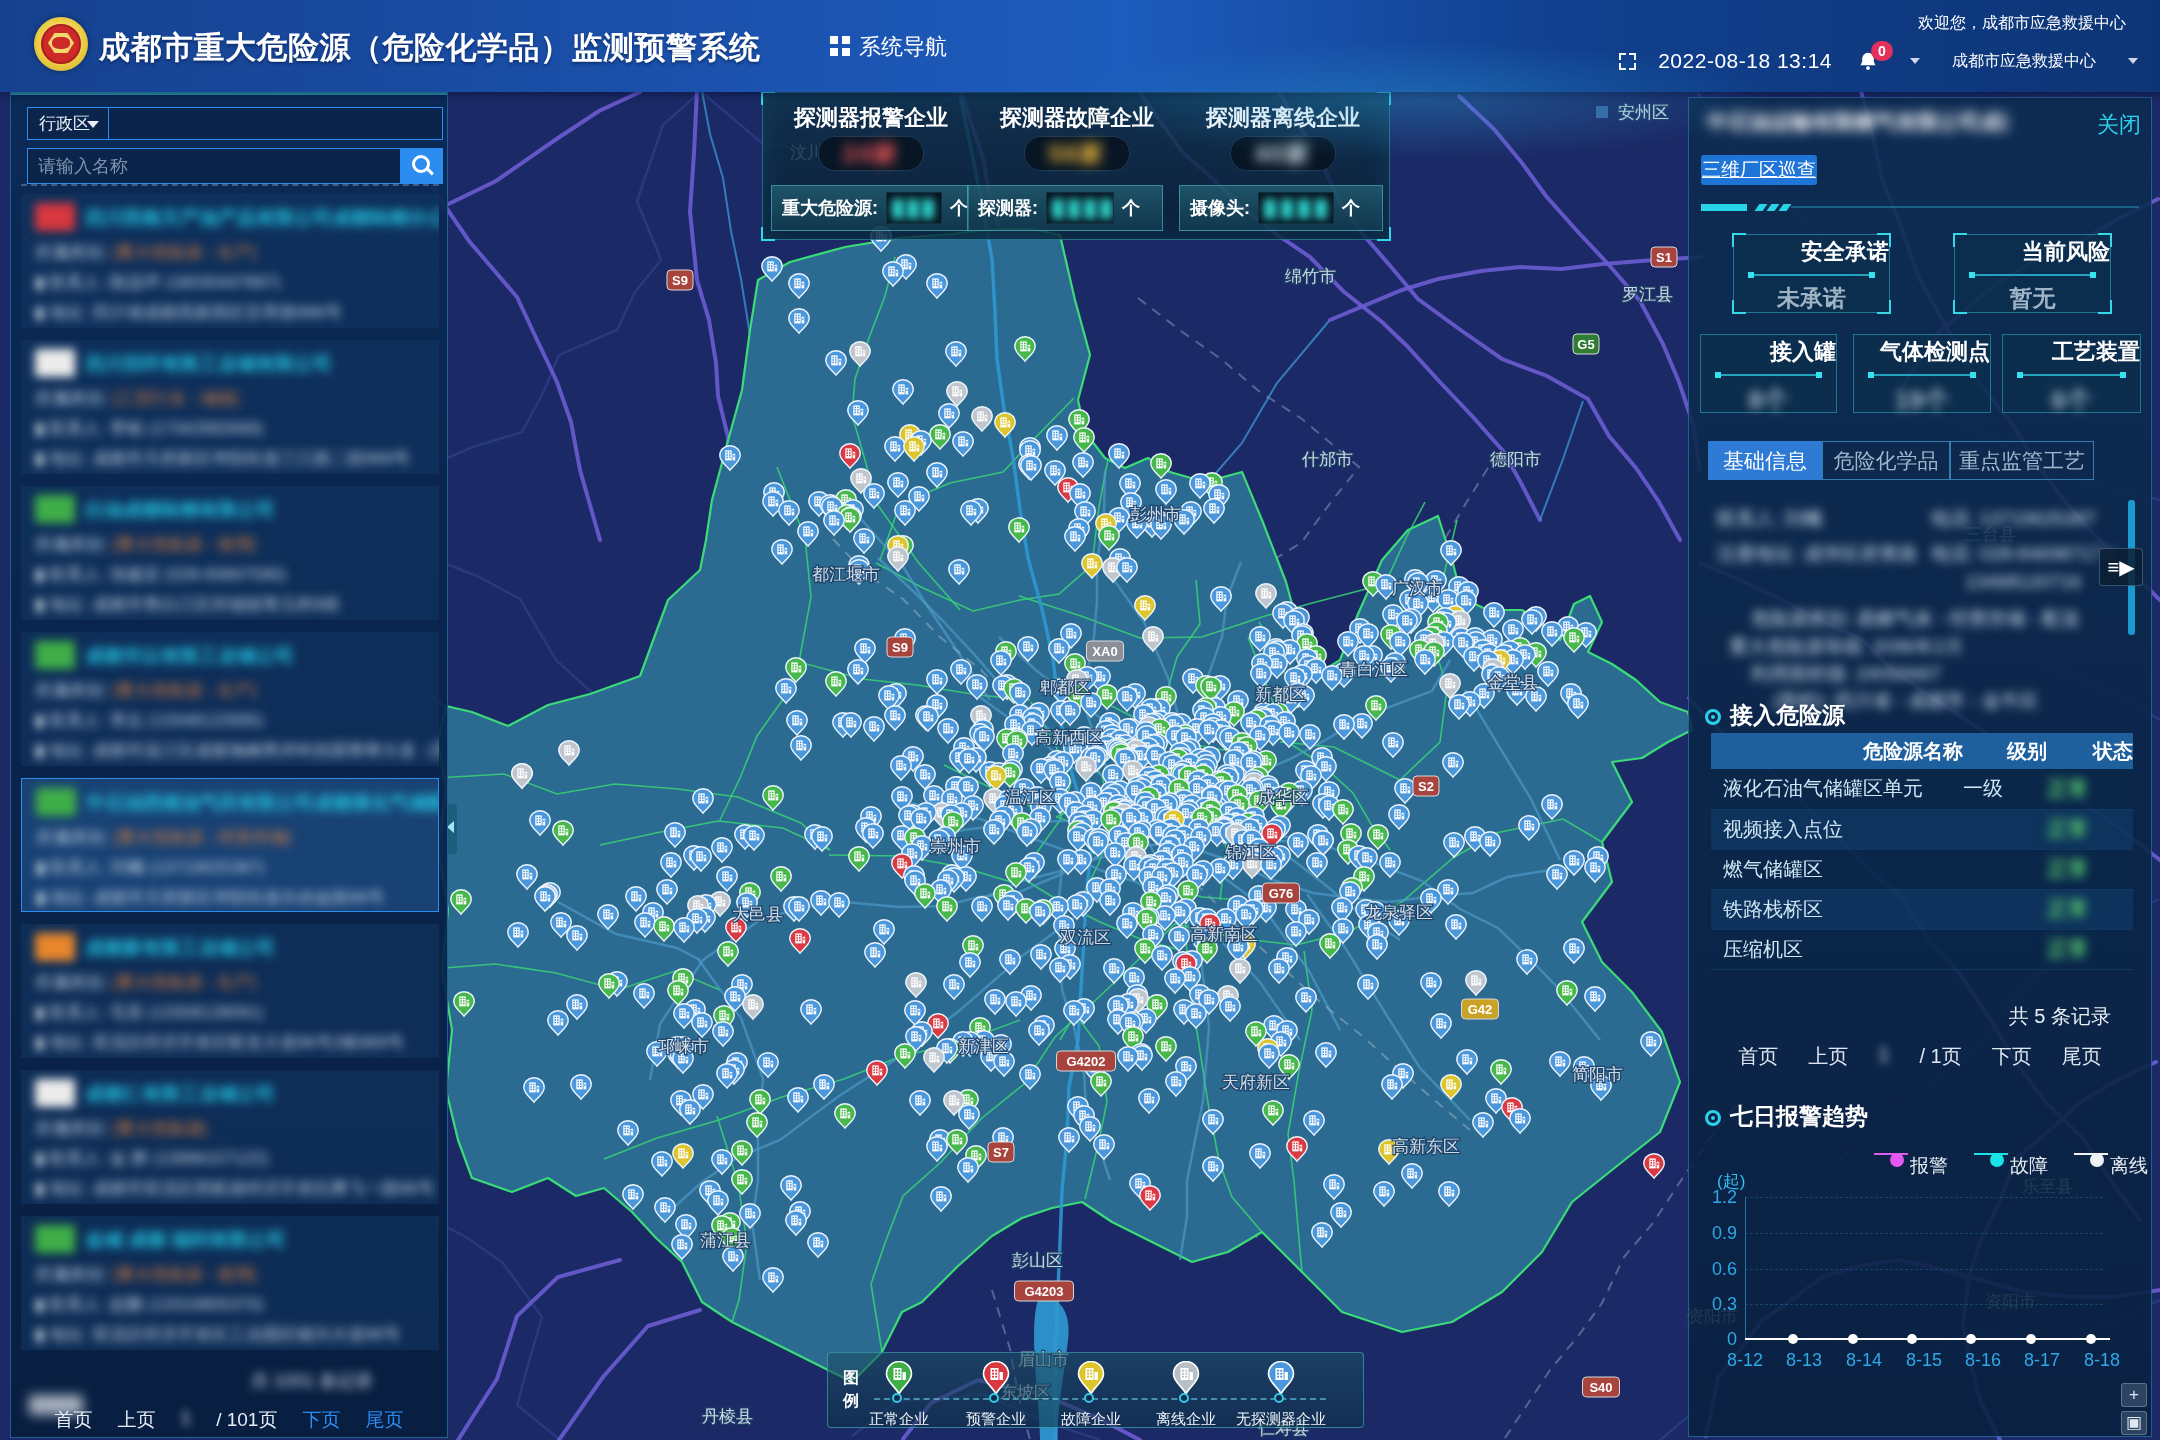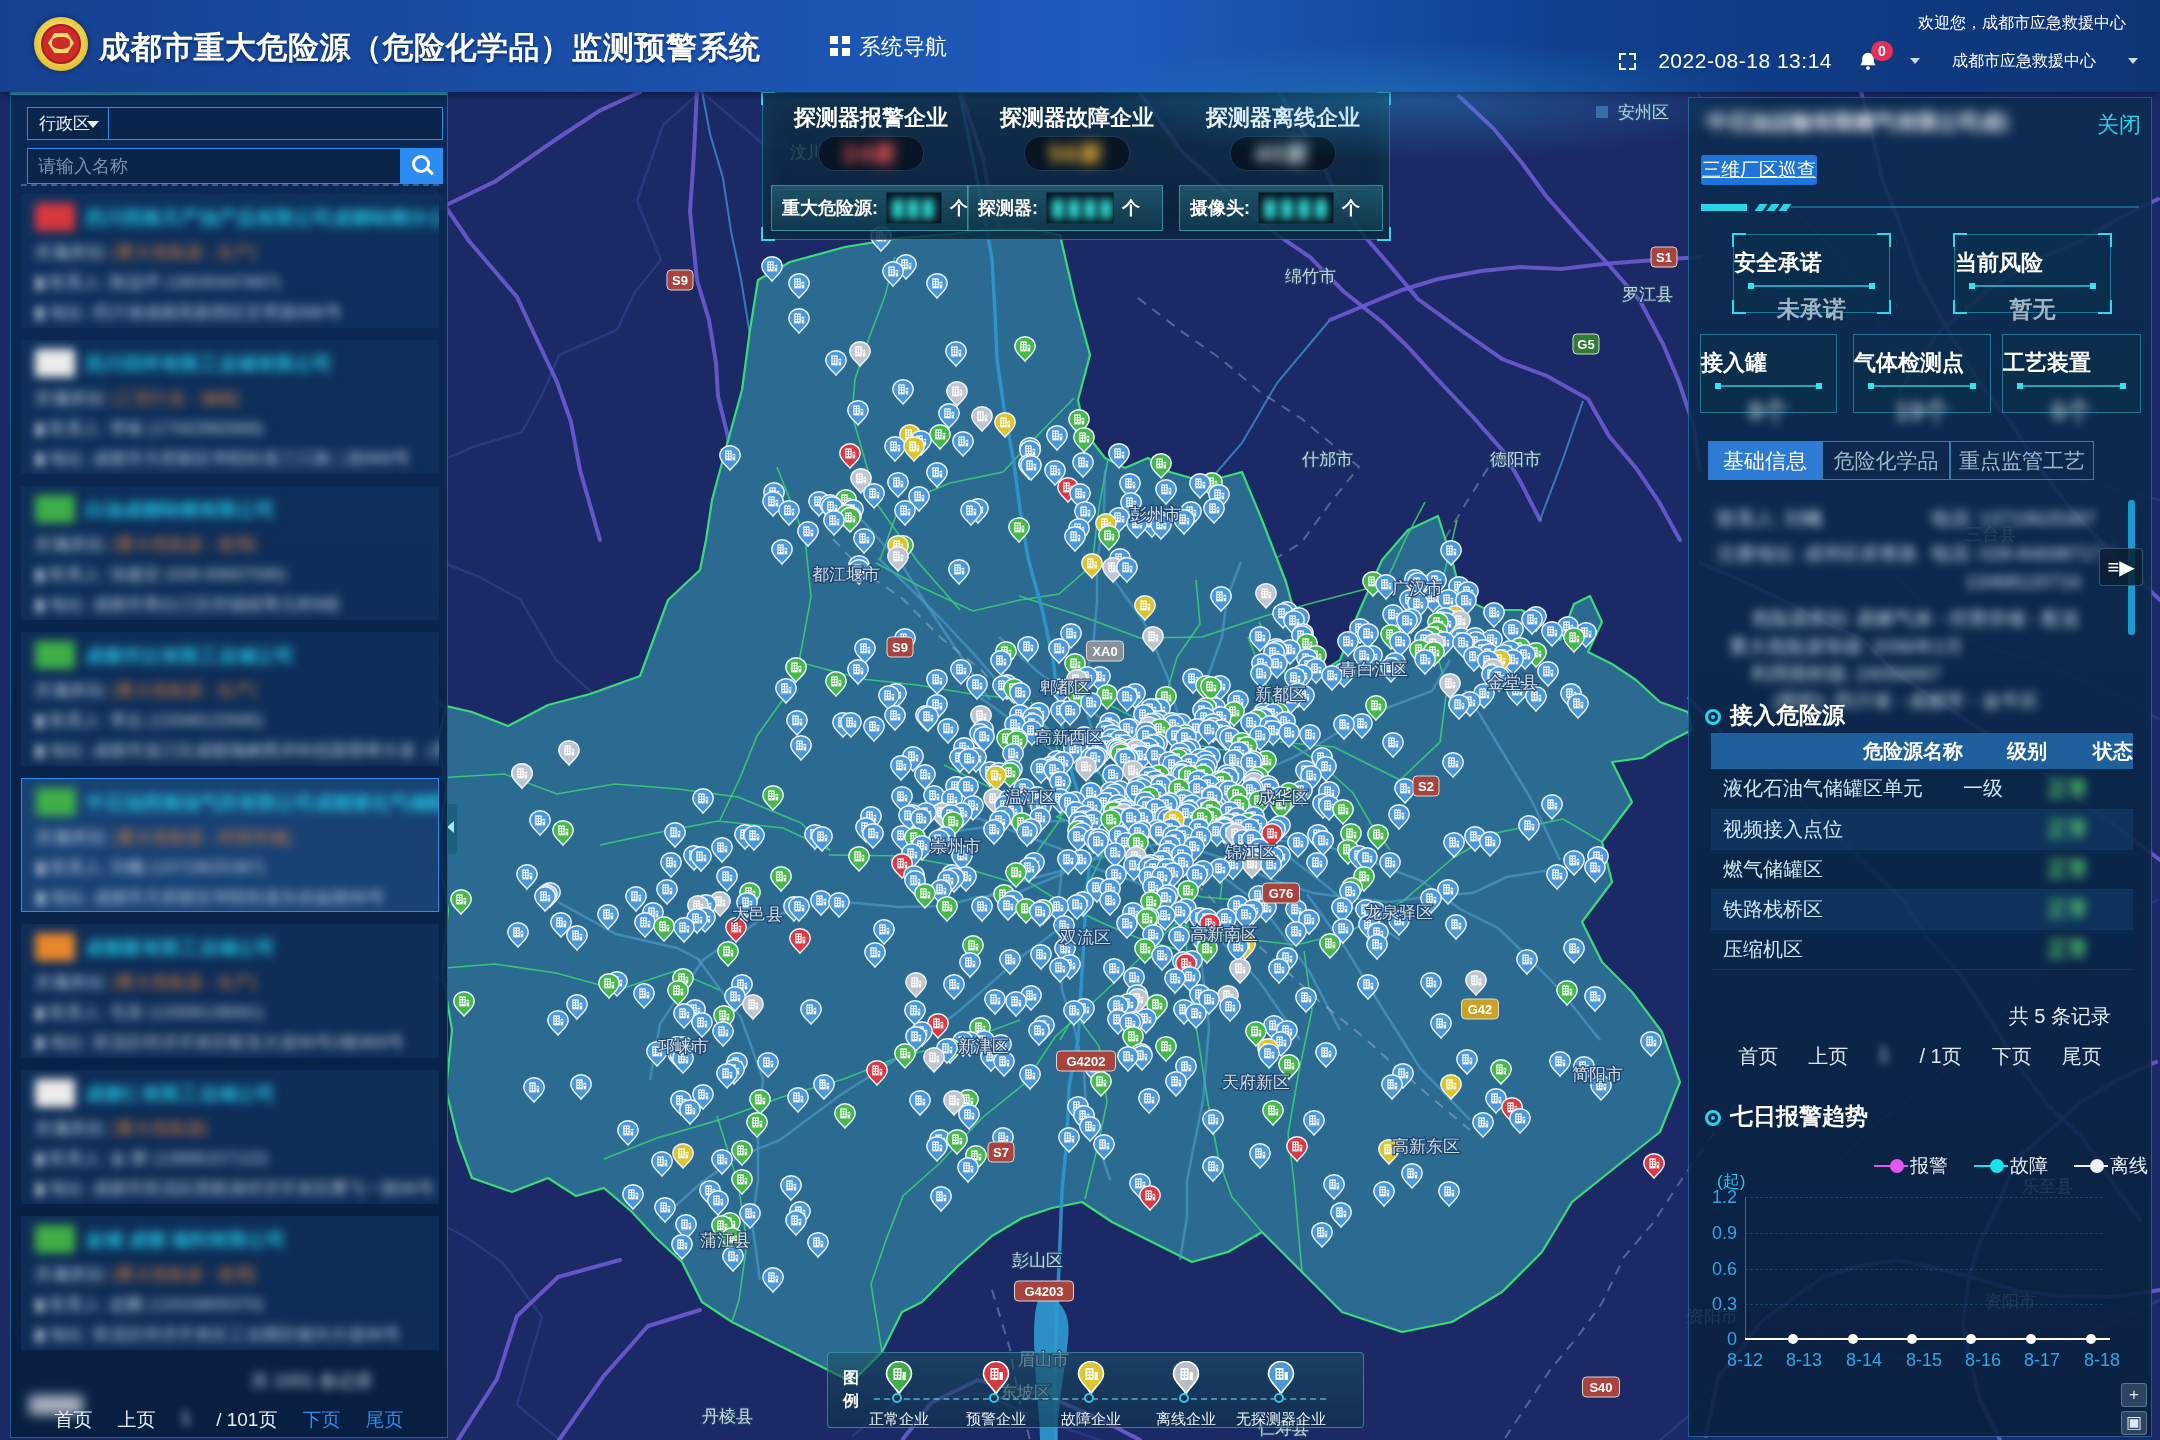--- a/index.html
+++ b/index.html
@@ -99,21 +99,21 @@
  background:linear-gradient(180deg,rgba(12,44,80,.88),rgba(8,32,62,.88));
  border:1px solid rgba(42,120,180,.7)}
 #rp .rtitle{position:absolute;left:18px;top:10px;width:390px;height:26px;color:#fff;font-weight:bold;font-size:21px;filter:blur(6px);white-space:nowrap;overflow:hidden}
 #rp .close{position:absolute;right:10px;top:12px;color:#2bd3ea;font-size:22px}
 #rp .btn3d{position:absolute;left:12px;top:57px;width:116px;height:30px;background:#1f74d8;border-radius:3px;color:#fff;font-size:19px;text-align:center;line-height:30px;text-decoration:underline}
 #rp .divbar{position:absolute;left:12px;top:106px;width:438px;height:7px}
 #rp .divbar .a{position:absolute;left:0;top:0;width:46px;height:7px;background:#28d5e8}
 #rp .divbar .s{position:absolute;top:0;height:7px;width:8px;background:#28d5e8;transform:skewX(-35deg)}
 #rp .divbar .ln{position:absolute;left:90px;right:0;top:2px;height:2px;background:rgba(40,180,210,.4)}
 .tbox{position:absolute;border:1px solid rgba(46,180,205,.55);background:rgba(12,52,76,.45)}
-.tbox .ti{margin-top:13px;text-align:left;color:#fff;font-size:22px;font-weight:bold}
+.tbox .ti{margin-top:2px;text-align:right;color:#fff;font-size:22px;font-weight:bold}
 .tbox .hl{position:relative;margin:7px 14px 0;height:2px;background:rgba(45,190,215,.8)}
 .tbox .hl:before,.tbox .hl:after{content:"";position:absolute;top:-2px;width:6px;height:6px;background:#35e2ef}
 .tbox .hl:before{left:0}.tbox .hl:after{right:0}
 .tbox .val{margin-top:7px;text-align:center;color:#9fb4c5;font-size:23px;font-weight:bold}
 .tbox .vblur{filter:blur(5px);font-size:26px}
 .vg{color:#46c06a}.vy{color:#e3cb35}.vo{color:#e0823f}
 .rtabs{position:absolute;left:19px;top:343px;display:flex;height:39px}
 .rtab{border:1px solid rgba(70,160,220,.7);color:#9fb6cc;font-size:21px;line-height:37px;text-align:center;white-space:nowrap}
 .rtab.on{background:#2e7bd6;color:#fff;border-color:#2e7bd6}
 .info{position:absolute;left:20px;top:400px;width:420px;color:#cfe0ee;font-size:19px}
@@ -126,21 +126,21 @@
 .htable{position:absolute;left:22px;top:635px;width:422px;border-collapse:collapse;font-size:20px}
 .htable th{background:#1e5f9e;color:#fff;text-align:right;font-weight:bold;height:36px;padding-left:12px}
 .htable td{color:#cfe6f5;height:40px;padding-left:12px;border-bottom:1px solid rgba(20,60,100,.8)}
 .htable tr:nth-child(even) td{background:rgba(10,40,74,.55)}
 .htable tr:nth-child(odd) td{background:rgba(17,62,108,.55)}
 .stat{color:#58cc6e;filter:blur(5px);font-weight:bold;font-size:21px}
 .rec5{position:absolute;right:40px;top:905px;color:#e8eff6;font-size:20px}
 .rpg{position:absolute;left:0;top:945px;width:100%;display:flex;justify-content:center;gap:30px;color:#dfe8f1;font-size:20px}
 .rpg .pbox{filter:blur(4px)}
 .legend7{position:absolute;left:185px;top:1055px;display:flex;gap:26px;color:#e8eef4;font-size:19px;align-items:center}
-.legend7 .it{display:flex;align-items:center;gap:6px}
+.legend7 .it{display:flex;align-items:flex-start;gap:6px}
 .legend7 .it .ln2{display:inline-block;width:34px;height:2px;margin-right:-24px;vertical-align:4px}
 .legend7 .dot{width:14px;height:14px;border-radius:50%;position:relative;z-index:1}
 .qi{color:#2fc0f0;font-size:17px}
 .axlab{position:absolute;color:#2fa8e8;font-size:18px;text-align:right;width:40px}
 .xlab{position:absolute;color:#2fa8e8;font-size:18px;text-align:center;width:50px}
 .zoombtn{position:absolute;right:4px;width:26px;height:24px;background:rgba(150,170,190,.25);border:1px solid rgba(170,190,210,.4);color:#dfe8f0;font-size:17px;text-align:center;line-height:22px;border-radius:3px}
 
 #lg{position:absolute;left:827px;top:1352px;width:537px;height:76px;z-index:18;
  background:linear-gradient(180deg,rgba(30,80,100,.6),rgba(14,50,70,.6));
  border:1px solid rgba(80,200,220,.5);border-radius:4px}

